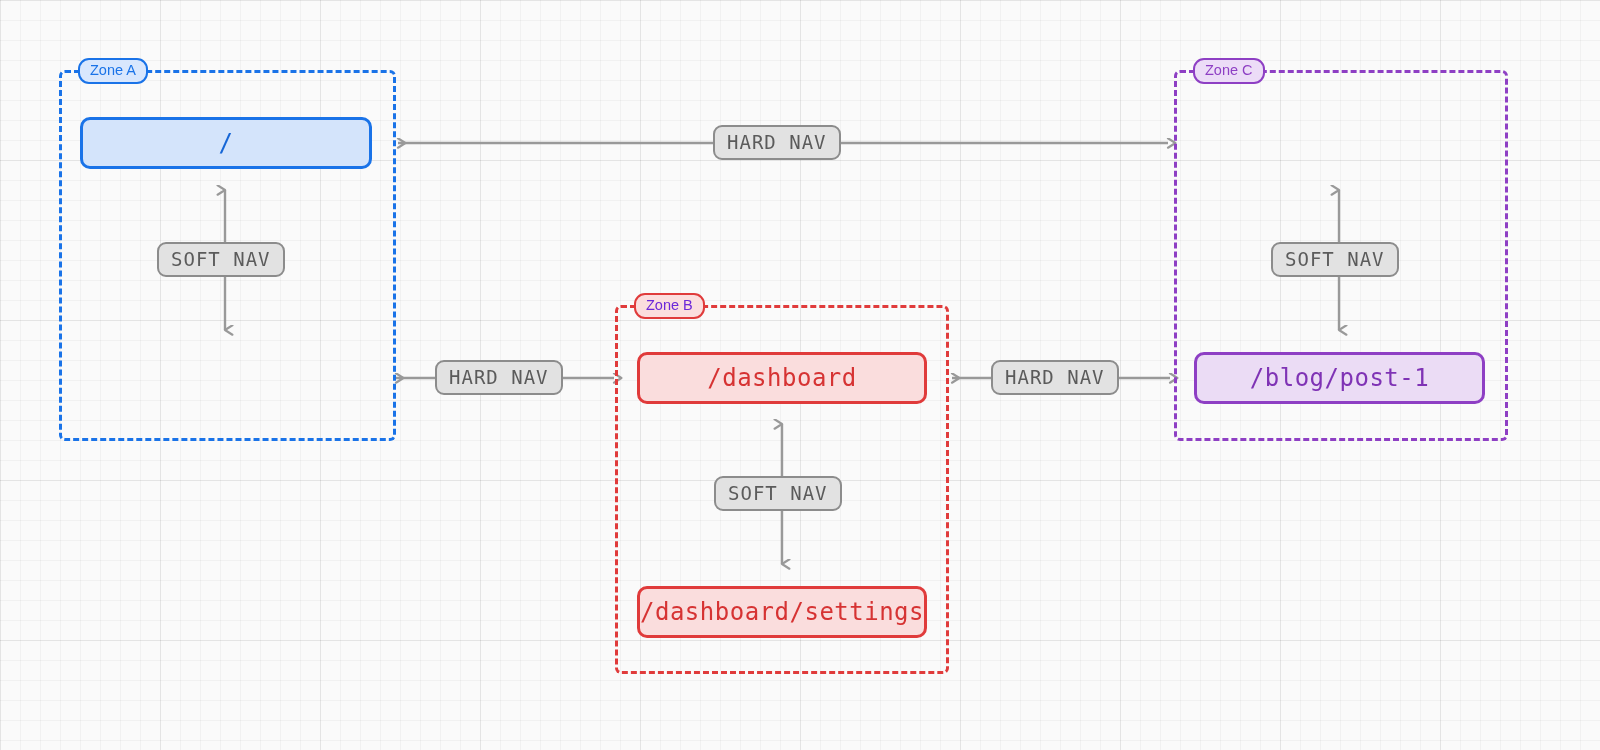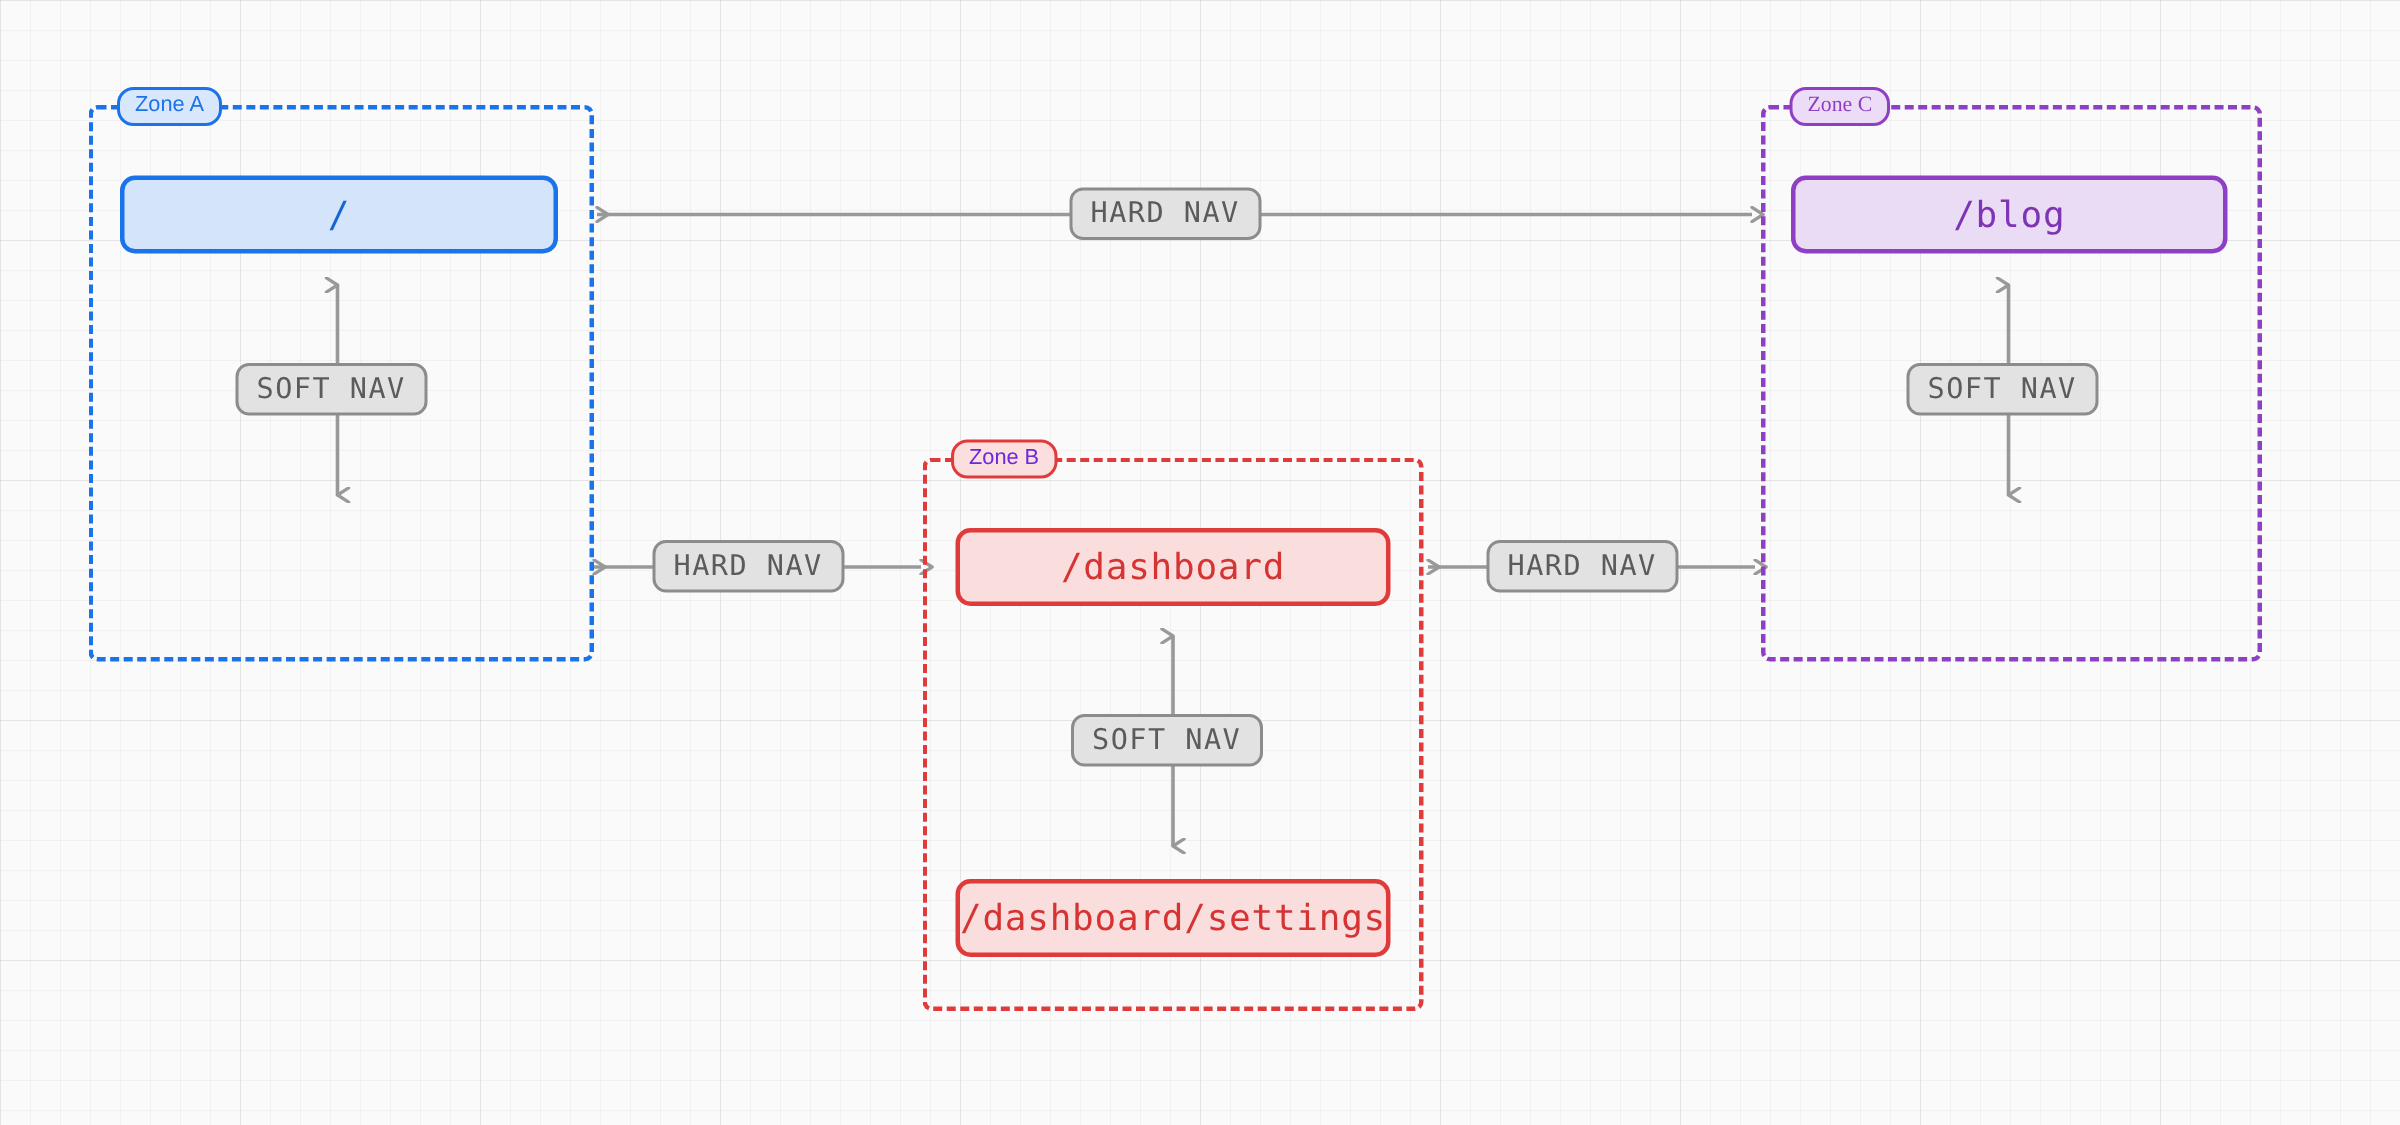--- a/index.html
+++ b/index.html
@@ -64,21 +64,20 @@
   }
   .zone-label.b {
     background: #fbdede;
     border-color: #e03b3b;
     color: #6d28d9;
   }
   .zone-label.c {
     background: #ecdcf7;
     border-color: #8e3fc4;
     color: #8e3fc4;
-    font-family: Liberation Serif, serif;
   }
 
   
   .node {
     position: absolute;
     box-sizing: border-box;
     display: flex;
     align-items: center;
     justify-content: center;
     border-width: 3px;
@@ -194,22 +193,22 @@
   <div class="node red" style="left:637px; top:352px; width:290px; height:52px;">
     <span>/dashboard</span>
   </div>
   <div class="edge-label" style="left:714px; top:476px;">
     <span>SOFT NAV</span>
   </div>
 
   <div class="zone c" style="left:1174px; top:70px; width:334px; height:371px;">
     <div class="zone-label c">Zone C</div>
   </div>
-  <div class="node purple" style="left:1194px; top:117px; width:291px; height:52px;">
-    <span>/blog</span>
+  <div class="node purple" style="left:1194px; top:352px; width:291px; height:52px;">
+    <span>/blog/post-1</span>
   </div>
   <div class="edge-label" style="left:1271px; top:242px;">
     <span>SOFT NAV</span>
   </div>
 
   <div class="edge-label" style="left:713px; top:125px;">
     <span>HARD NAV</span>
   </div>
 
   <div class="edge-label" style="left:435px; top:360px;">

